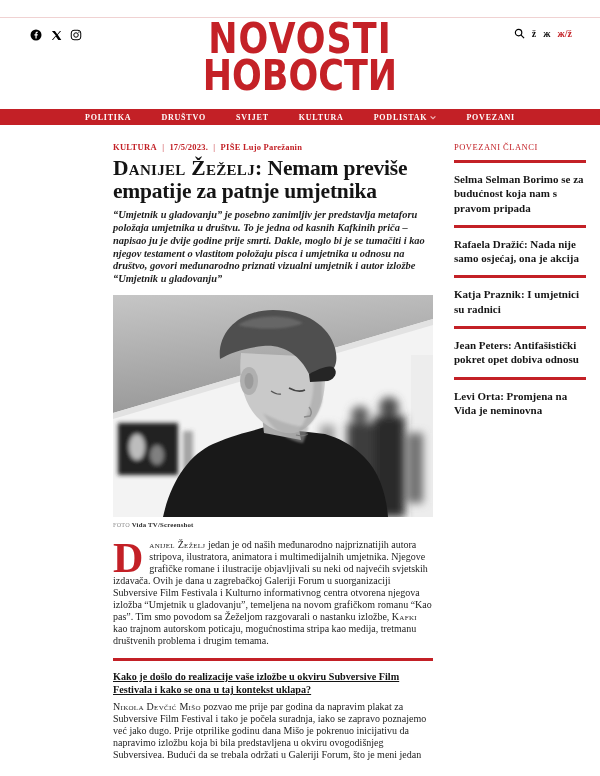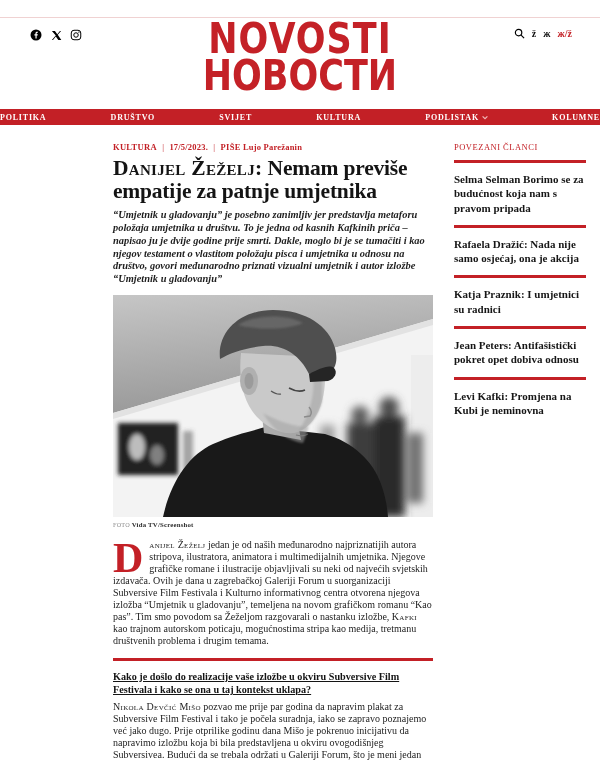--- a/index.html
+++ b/index.html
@@ -17,21 +17,21 @@
   .utils { position:absolute; right:28px; top:10px; display:flex; gap:7px; align-items:center;
            font-family:"Liberation Serif", serif; font-weight:bold; font-size:10px; color:#111; }
   .utils .lang { cursor:pointer; }
   .utils .active { color:#c32026; }
   .logo { position:absolute; left:0; right:0; top:3px; text-align:center; color:#c42127;
           font-family:"DejaVu Sans", sans-serif; font-weight:bold; line-height:0.82; cursor:pointer; }
   .logo .l1 { font-size:35px; letter-spacing:1px; transform:scaleY(1.22); transform-origin:top center; }
   .logo .l2 { font-size:35px; letter-spacing:0px; margin-top:8px; transform:scaleY(1.22); transform-origin:top center; }
 
   
-  nav { background:#c32026; height:16px; display:flex; align-items:center; justify-content:space-between; gap:30px; }
+  nav { background:#c32026; height:16px; display:flex; align-items:center; justify-content:center; gap:30px; }
   nav a { color:#fff; font-size:8px; font-weight:bold; letter-spacing:0.8px; text-decoration:none;
           font-family:"Liberation Serif", serif; display:inline-flex; align-items:center; gap:3px; }
 
   
   .layout { display:flex; margin-top:17px; padding-left:113px; padding-right:14px; gap:21px; }
   main { width:320px; flex:0 0 320px; }
   aside { flex:1; min-width:0; }
 
   
   .meta { color:#c32026; font-size:8.5px; font-weight:bold; letter-spacing:0.2px; }
@@ -114,21 +114,21 @@
     <a>POLITIKA</a>
     <a>DRUŠTVO</a>
     <a>SVIJET</a>
     <a>KULTURA</a>
     <a>
       <span>PODLISTAK</span>
       <svg width="6" height="5" viewBox="0 0 10 8" fill="none" stroke="#f1b9b9" stroke-width="2">
           <path d="M1 2l4 4 4-4"></path>
         </svg>
     </a>
-    <a>KOLUMNE</a>
+    <a>POVEZANI</a>
   </nav>
 
   <div class="layout">
 
     <main>
       <div class="meta">
         <a class="sc">KULTURA</a>
         <span class="sep">|</span>
         <span>17/5/2023.</span>
         <span class="sep">|</span>
@@ -211,17 +211,17 @@
       <div class="aside-label">POVEZANI ČLANCI</div>
       <div class="aside-rule"></div>
       <a class="rel">Selma Selman Borimo se za budućnost koja nam s pravom pripada</a>
       <div class="aside-rule"></div>
       <a class="rel">Rafaela Dražić: Nada nije samo osjećaj, ona je akcija</a>
       <div class="aside-rule"></div>
       <a class="rel">Katja Praznik: I umjetnici su radnici</a>
       <div class="aside-rule"></div>
       <a class="rel">Jean Peters: Antifašistički pokret opet dobiva odnosu</a>
       <div class="aside-rule"></div>
-      <a class="rel">Levi Kafki: Promjena na Kubi je neminovna</a>
+      <a class="rel">Levi Orta: Promjena na Vida je neminovna</a>
     </aside>
 
   </div>
 </div>
 
 </body></html>

